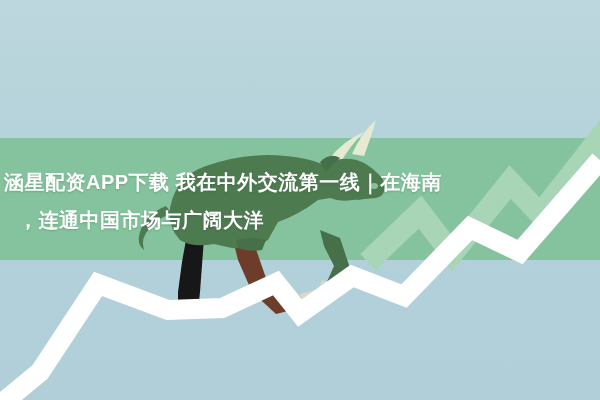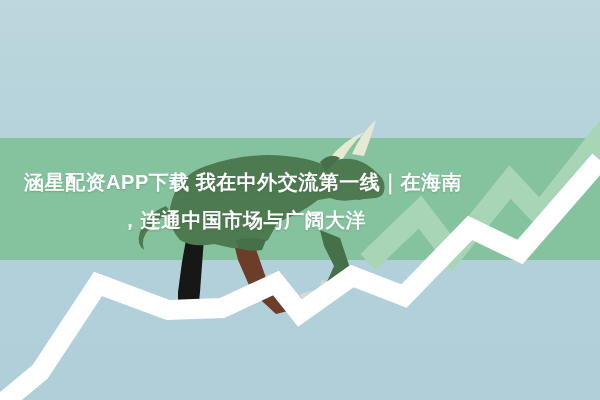--- a/index.html
+++ b/index.html
@@ -33,36 +33,35 @@
     width: 600px;
     height: 122px;
     background: #84c39d;
   }
   svg.layer { display: block; }
   #text-block {
     position: absolute;
     left: 0;
     top: 163px;
     width: 482px;
-    text-align: center;
     z-index: 40;
     pointer-events: none;
   }
   .headline-line {
     display: block;
     color: #ffffff;
     font-size: 20px;
     font-weight: bold;
     line-height: 38px;
     letter-spacing: 0.5px;
     white-space: nowrap;
     text-shadow: 0 1px 2px rgba(40,80,60,0.25);
   }
   #line-1 { padding-left: 4px; }
-  #line-2 { padding-left: 4px; }
+  #line-2 { padding-left: 18px; }
 </style>
 </head>
 <body>
 
 <div id="stage">
 
   <div class="layer" id="bg-sky"></div>
 
   <div id="green-band"></div>
 

